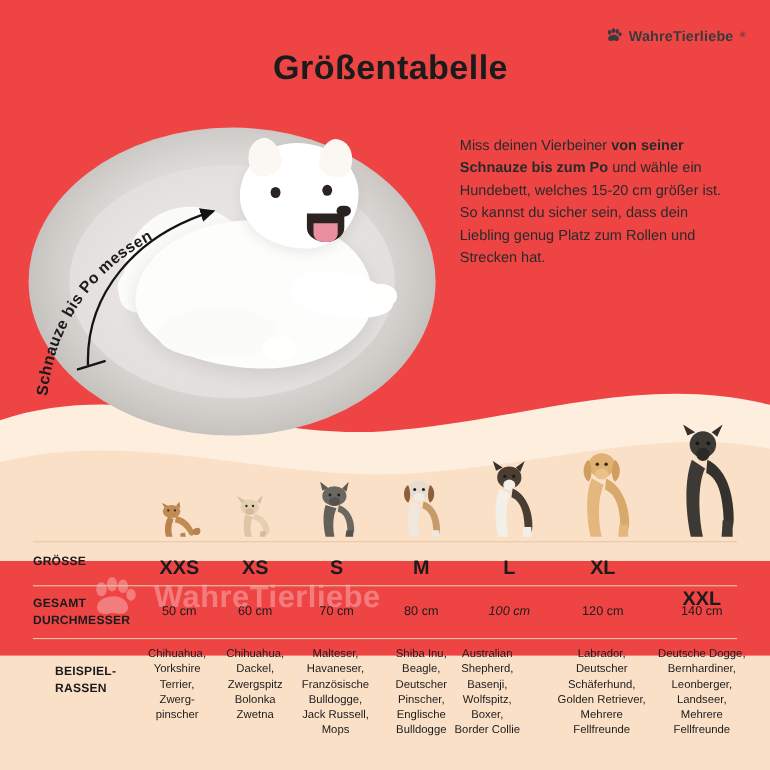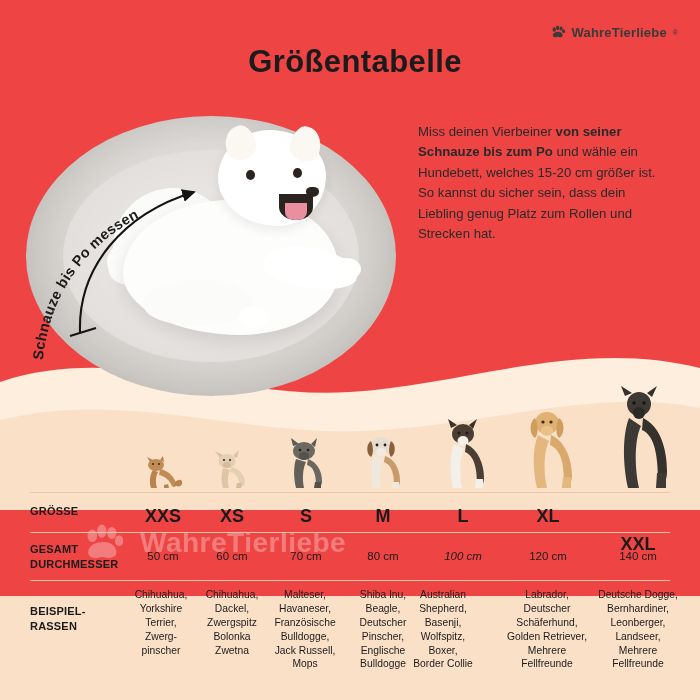--- a/index.html
+++ b/index.html
@@ -351,21 +351,21 @@
     <div class="rowlabel" style="top:50px; white-space:pre-line;">GESAMT
 DURCHMESSER</div>
     <div class="cell diam" style="top:57px; left:128px; width:70px;">50 cm</div>
     <div class="cell diam" style="top:57px; left:196px; width:72px;">60 cm</div>
     <div class="cell diam" style="top:57px; left:268px; width:76px;">70 cm</div>
     <div class="cell diam" style="top:57px; left:344px; width:78px;">80 cm</div>
     <div class="cell diam" style="top:57px; left:422px; width:82px;font-style:italic;">100 cm</div>
     <div class="cell diam" style="top:57px; left:504px; width:88px;">120 cm</div>
     <div class="cell diam" style="top:57px; left:592px; width:92px;">140 cm</div>
 
-    <div class="rowlabel" style="top:112px; white-space:pre-line;">BEISPIEL-
+    <div class="rowlabel" style="top:112px; white-space:pre-line;margin-left:20px;">BEISPIEL-
 RASSEN</div>
     <div class="cell breed" style="top:96px; left:122px; width:78px; white-space:pre-line;">Chihuahua,
 Yorkshire
 Terrier,
 Zwerg-
 pinscher</div>
     <div class="cell breed" style="top:96px; left:192px; width:80px; white-space:pre-line;">Chihuahua,
 Dackel,
 Zwergspitz
 Bolonka

